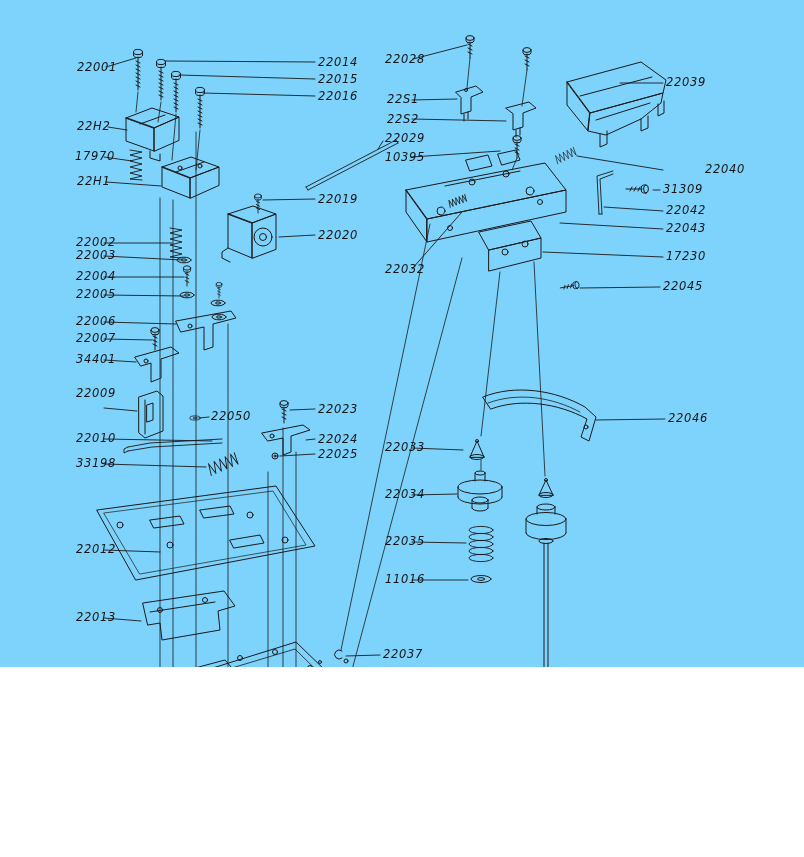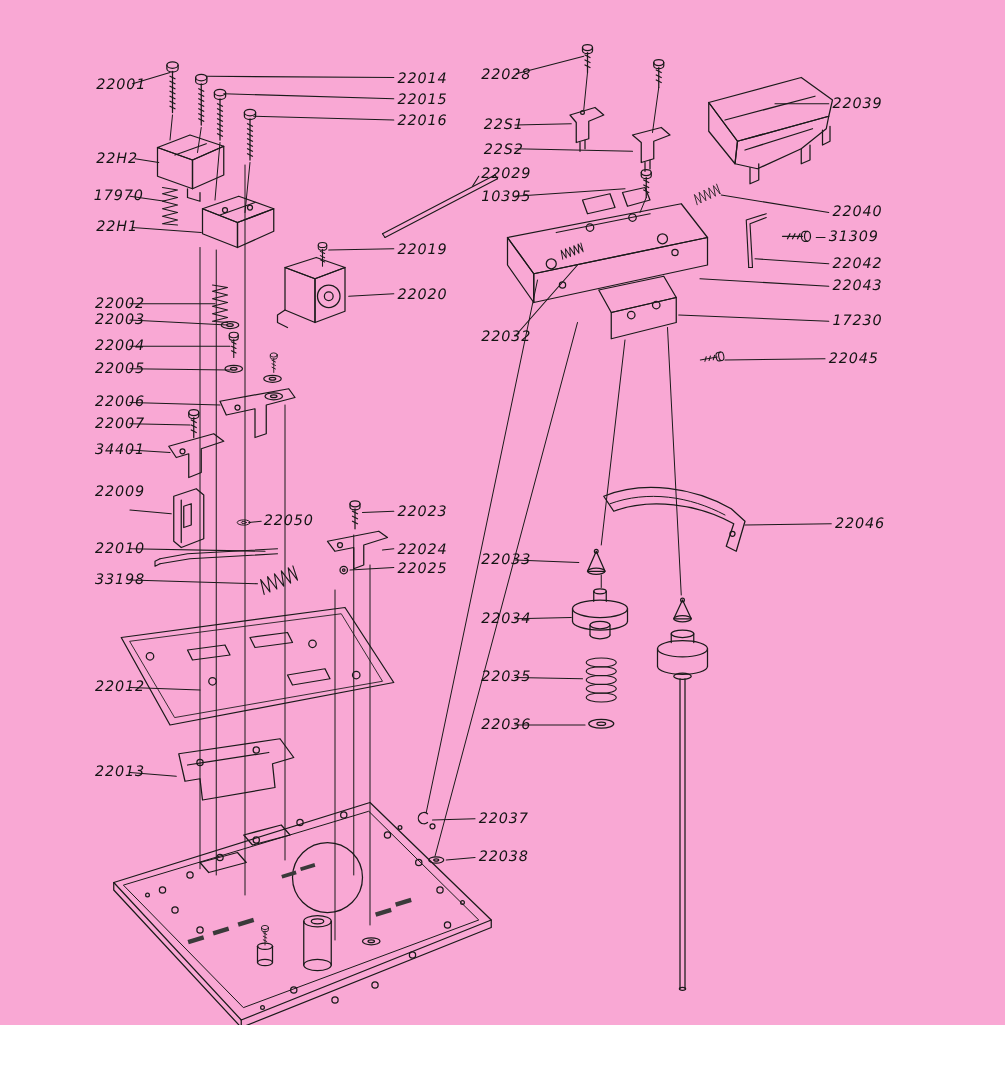--- a/index.html
+++ b/index.html
@@ -1,19 +1,19 @@
 <!DOCTYPE html>
 <html><head>
 <meta charset="utf-8">
 <style>
   html,body{margin:0;padding:0;background:#ffffff;}
   .canvas{
     position:relative;
-    width:804px;height:820px;
-    background:#f9a8d4;
+    width:804px;height:667px;
+    background:#7dd3fc;
     font-family:"DejaVu Sans", sans-serif;
     overflow:hidden;
   }
   .drawing{position:absolute;left:0;top:0;}
   .lbl{
     position:absolute;
     font-size:11.5px;
     font-style:italic;
     letter-spacing:0.7px;
     color:#141414;
@@ -492,25 +492,25 @@
   <div class="lbl" style="left:211px;top:411px">22050</div>
   <div class="lbl" style="left:385px;top:54px">22028</div>
   <div class="lbl" style="left:387px;top:94px">22S1</div>
   <div class="lbl" style="left:387px;top:114px">22S2</div>
   <div class="lbl" style="left:385px;top:133px">22029</div>
   <div class="lbl" style="left:385px;top:152px">10395</div>
   <div class="lbl" style="left:385px;top:264px">22032</div>
   <div class="lbl" style="left:385px;top:442px">22033</div>
   <div class="lbl" style="left:385px;top:489px">22034</div>
   <div class="lbl" style="left:385px;top:536px">22035</div>
-  <div class="lbl" style="left:385px;top:574px">22036</div>
+  <div class="lbl" style="left:385px;top:574px">11016</div>
   <div class="lbl" style="left:383px;top:649px">22037</div>
   <div class="lbl" style="left:383px;top:680px">22038</div>
   <div class="lbl" style="left:666px;top:77px">22039</div>
-  <div class="lbl" style="left:666px;top:164px">22040</div>
+  <div class="lbl" style="left:705px;top:164px">22040</div>
   <div class="lbl" style="left:663px;top:184px">31309</div>
   <div class="lbl" style="left:666px;top:205px">22042</div>
   <div class="lbl" style="left:666px;top:223px">22043</div>
   <div class="lbl" style="left:666px;top:251px">17230</div>
   <div class="lbl" style="left:663px;top:281px">22045</div>
   <div class="lbl" style="left:668px;top:413px">22046</div>
 
 </div>
 
 </body></html>

